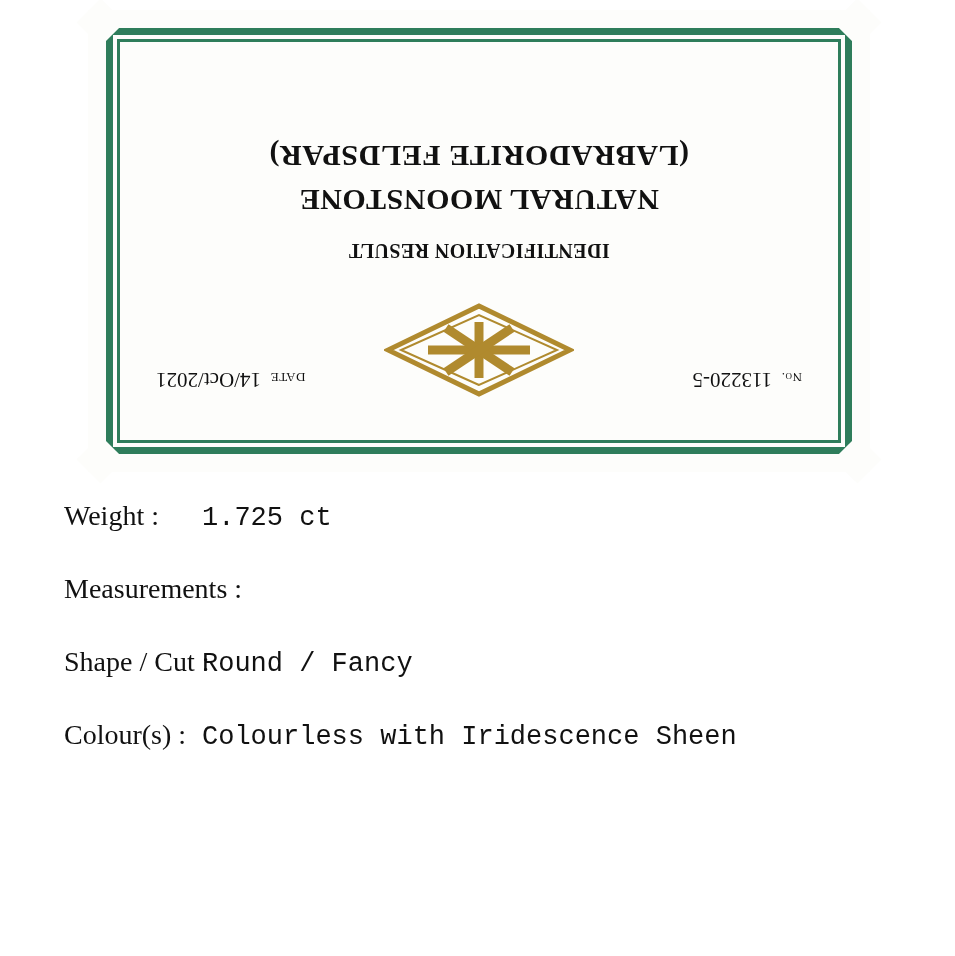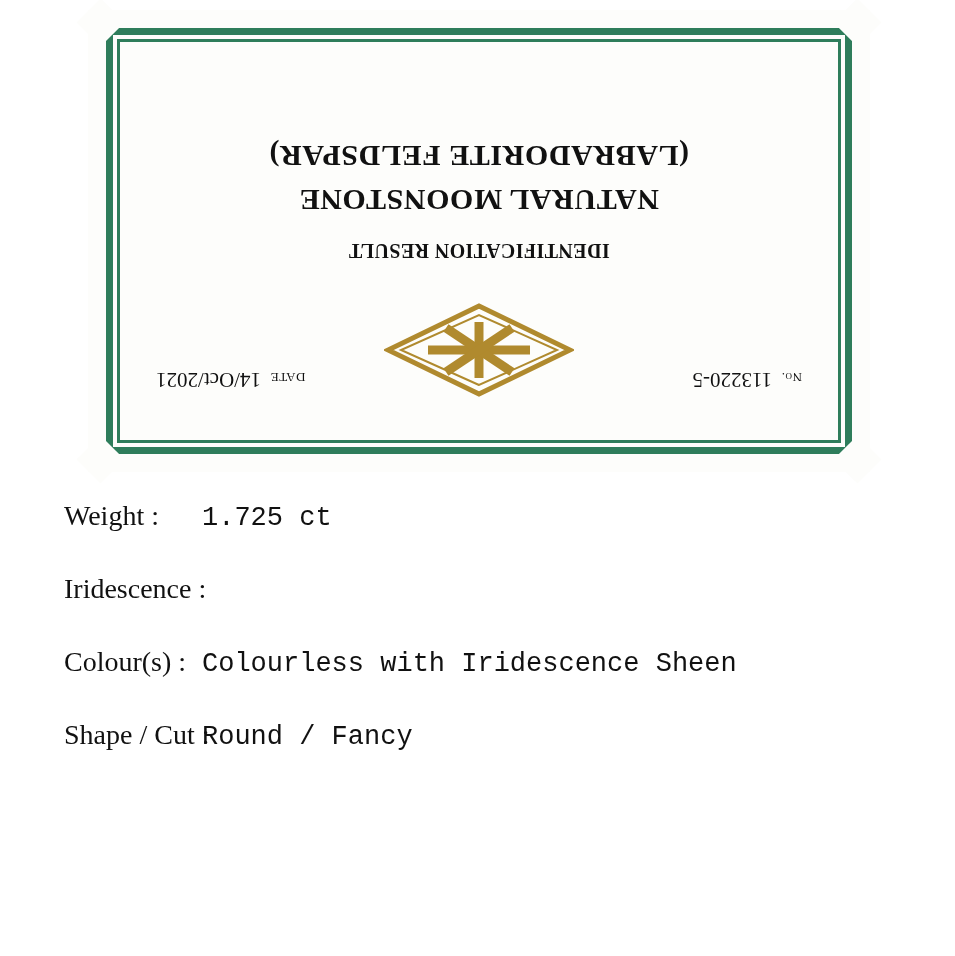--- a/index.html
+++ b/index.html
@@ -206,30 +206,30 @@
   </div>
 
   <div class="details">
 
     <div class="detail-row">
       <div class="detail-label">Weight :</div>
       <div class="detail-value">1.725 ct</div>
     </div>
 
     <div class="detail-row">
-      <div class="detail-label">Iridescence :</div>
+      <div class="detail-label">Measurements :</div>
+    </div>
+
+    <div class="detail-row">
+      <div class="detail-label">Shape / Cut :</div>
+      <div class="detail-value">Round / Fancy</div>
     </div>
 
     <div class="detail-row">
       <div class="detail-label">Colour(s) :</div>
       <div class="detail-value">Colourless with Iridescence Sheen</div>
     </div>
 
     <div class="detail-row">
-      <div class="detail-label">Shape / Cut :</div>
-      <div class="detail-value">Round / Fancy</div>
-    </div>
-
-    <div class="detail-row">
     </div>
 
   </div>
 </div>
 
 </body></html>

